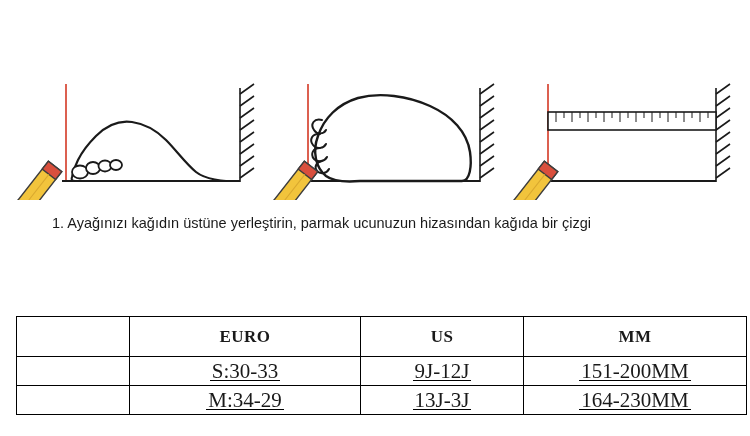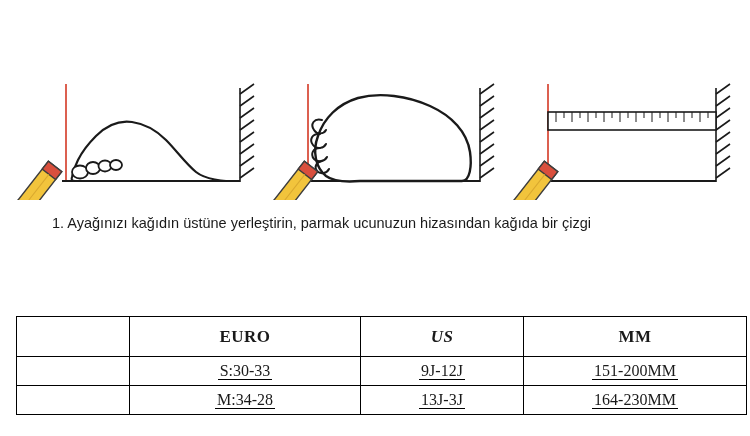--- a/index.html
+++ b/index.html
@@ -78,26 +78,26 @@
     font-family: "Liberation Serif", serif;
   }
   .size-table th {
     height: 37px;
     font-size: 17px;
     font-weight: bold;
     letter-spacing: 0.5px;
   }
   .size-table td {
     height: 26px;
-    font-size: 16px;
+    font-size: 21px;
     font-weight: normal;
   }
   .col-blank { width: 110px; }
   .col-euro  { width: 228px; }
-  .col-us    { width: 160px; font-style: italic; }
+  .col-us    { width: 160px; }
   .col-mm    { width: 220px; }
   .cell-inner {
     display: inline-block;
     border-bottom: 1px solid #000;
     padding: 0 2px;
     line-height: 17px;
   }
 </style>
 </head>
 <body>
@@ -252,20 +252,20 @@
     </thead>
     <tbody>
       <tr>
         <td></td>
         <td><span class="cell-inner">S:30-33</span></td>
         <td><span class="cell-inner">9J-12J</span></td>
         <td><span class="cell-inner">151-200MM</span></td>
       </tr>
       <tr>
         <td></td>
-        <td><span class="cell-inner">M:34-28</span></td>
+        <td><span class="cell-inner">M:34-29</span></td>
         <td><span class="cell-inner">13J-3J</span></td>
         <td><span class="cell-inner">164-230MM</span></td>
       </tr>
     </tbody>
   </table>
 
 </div>
 
 </body></html>

